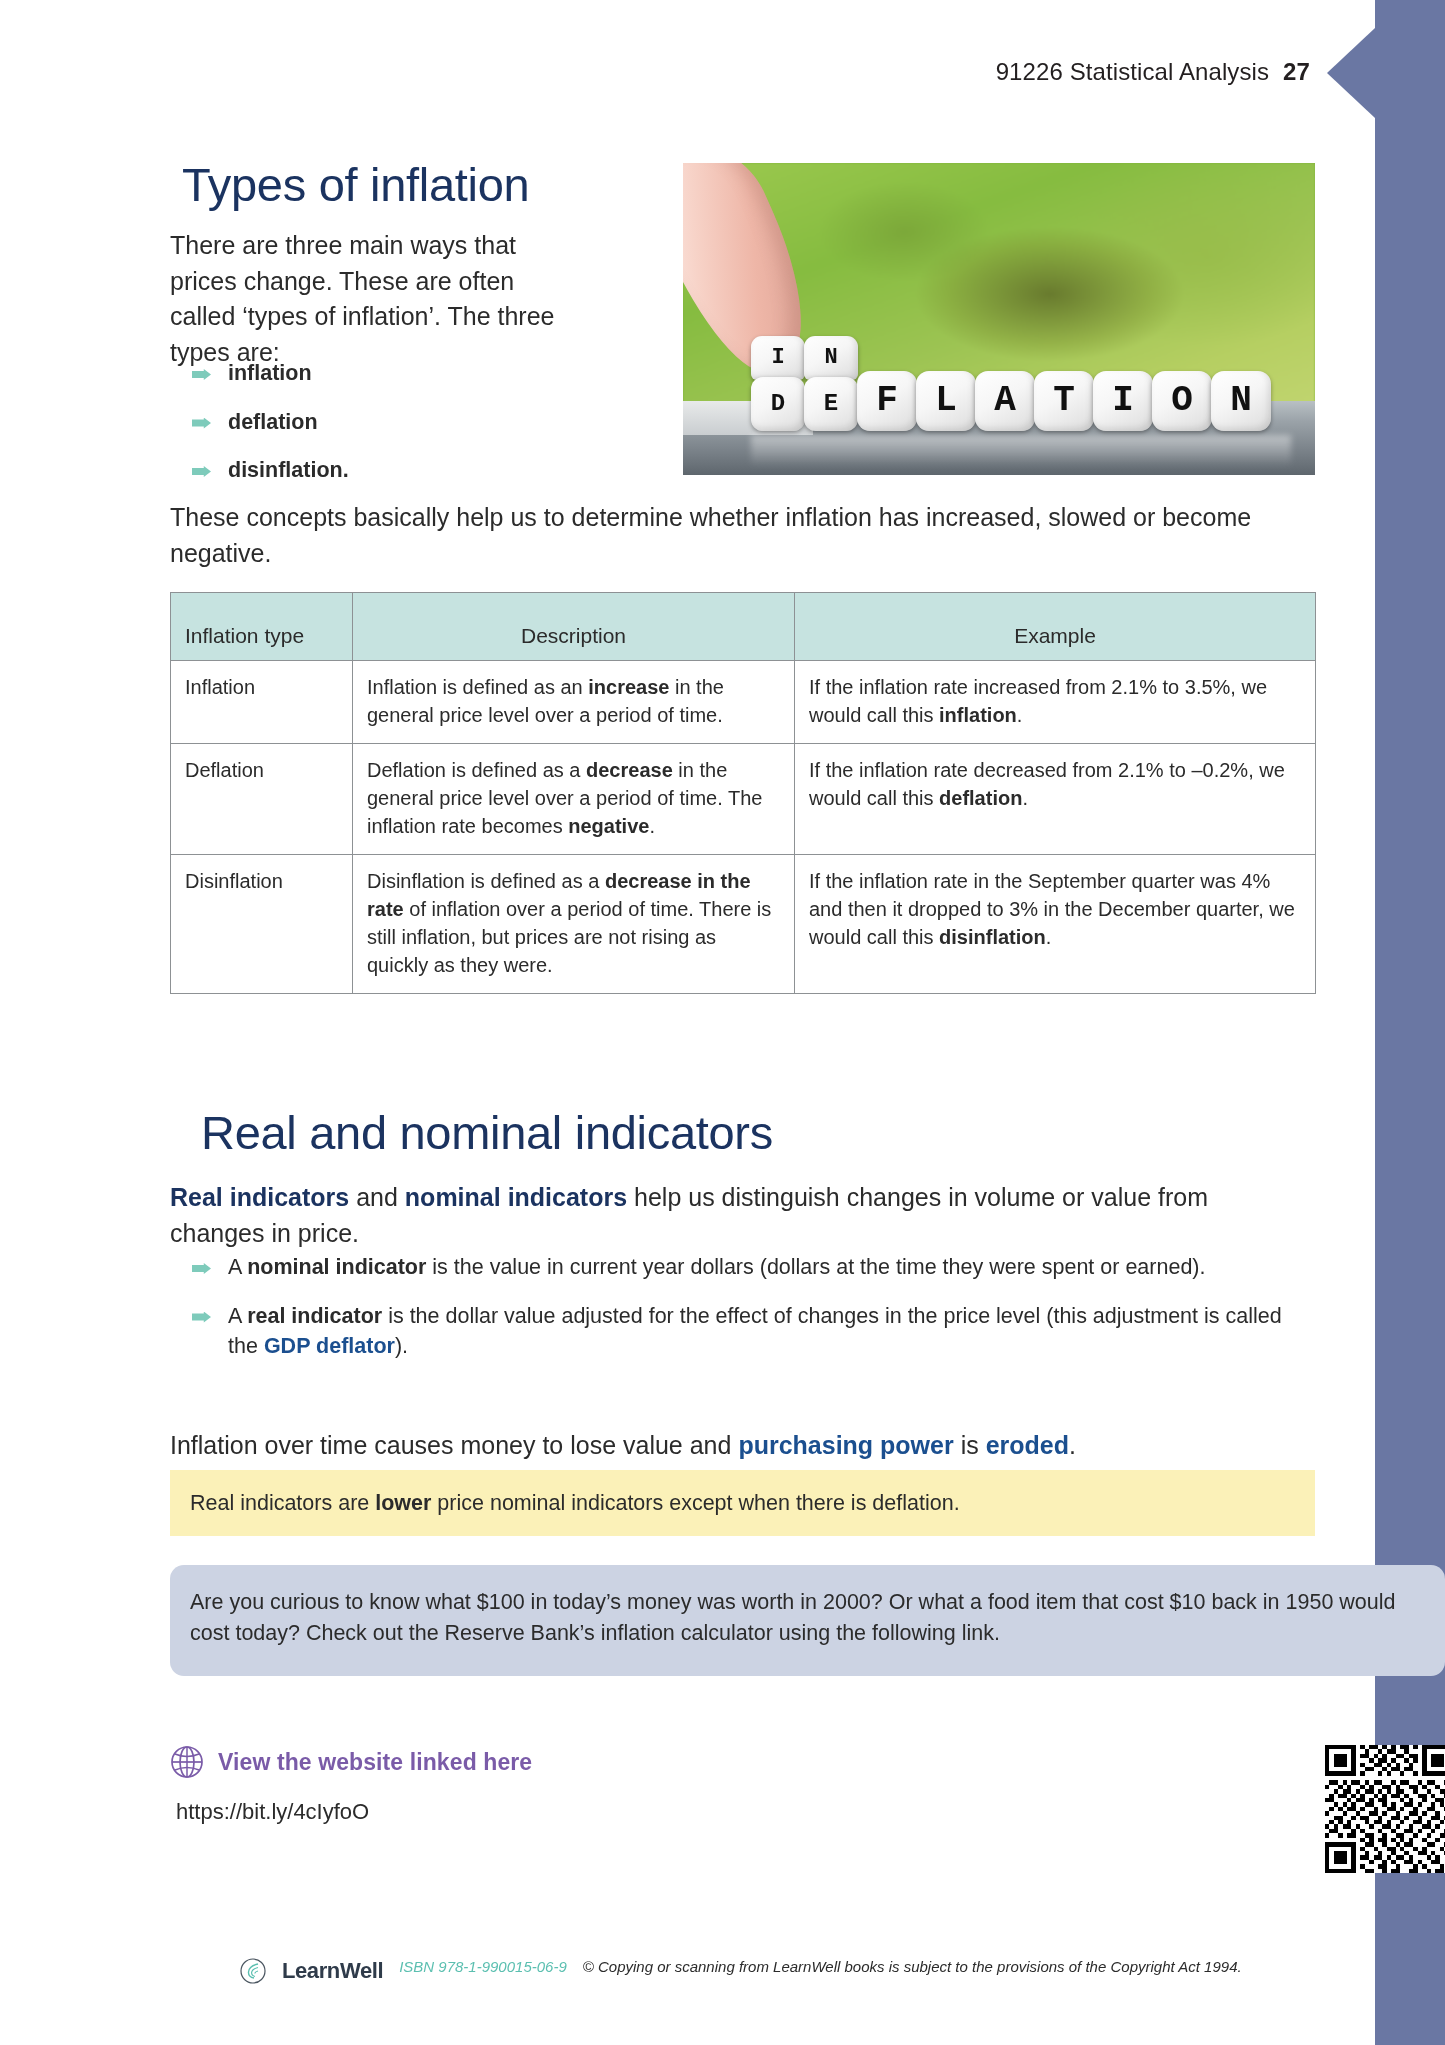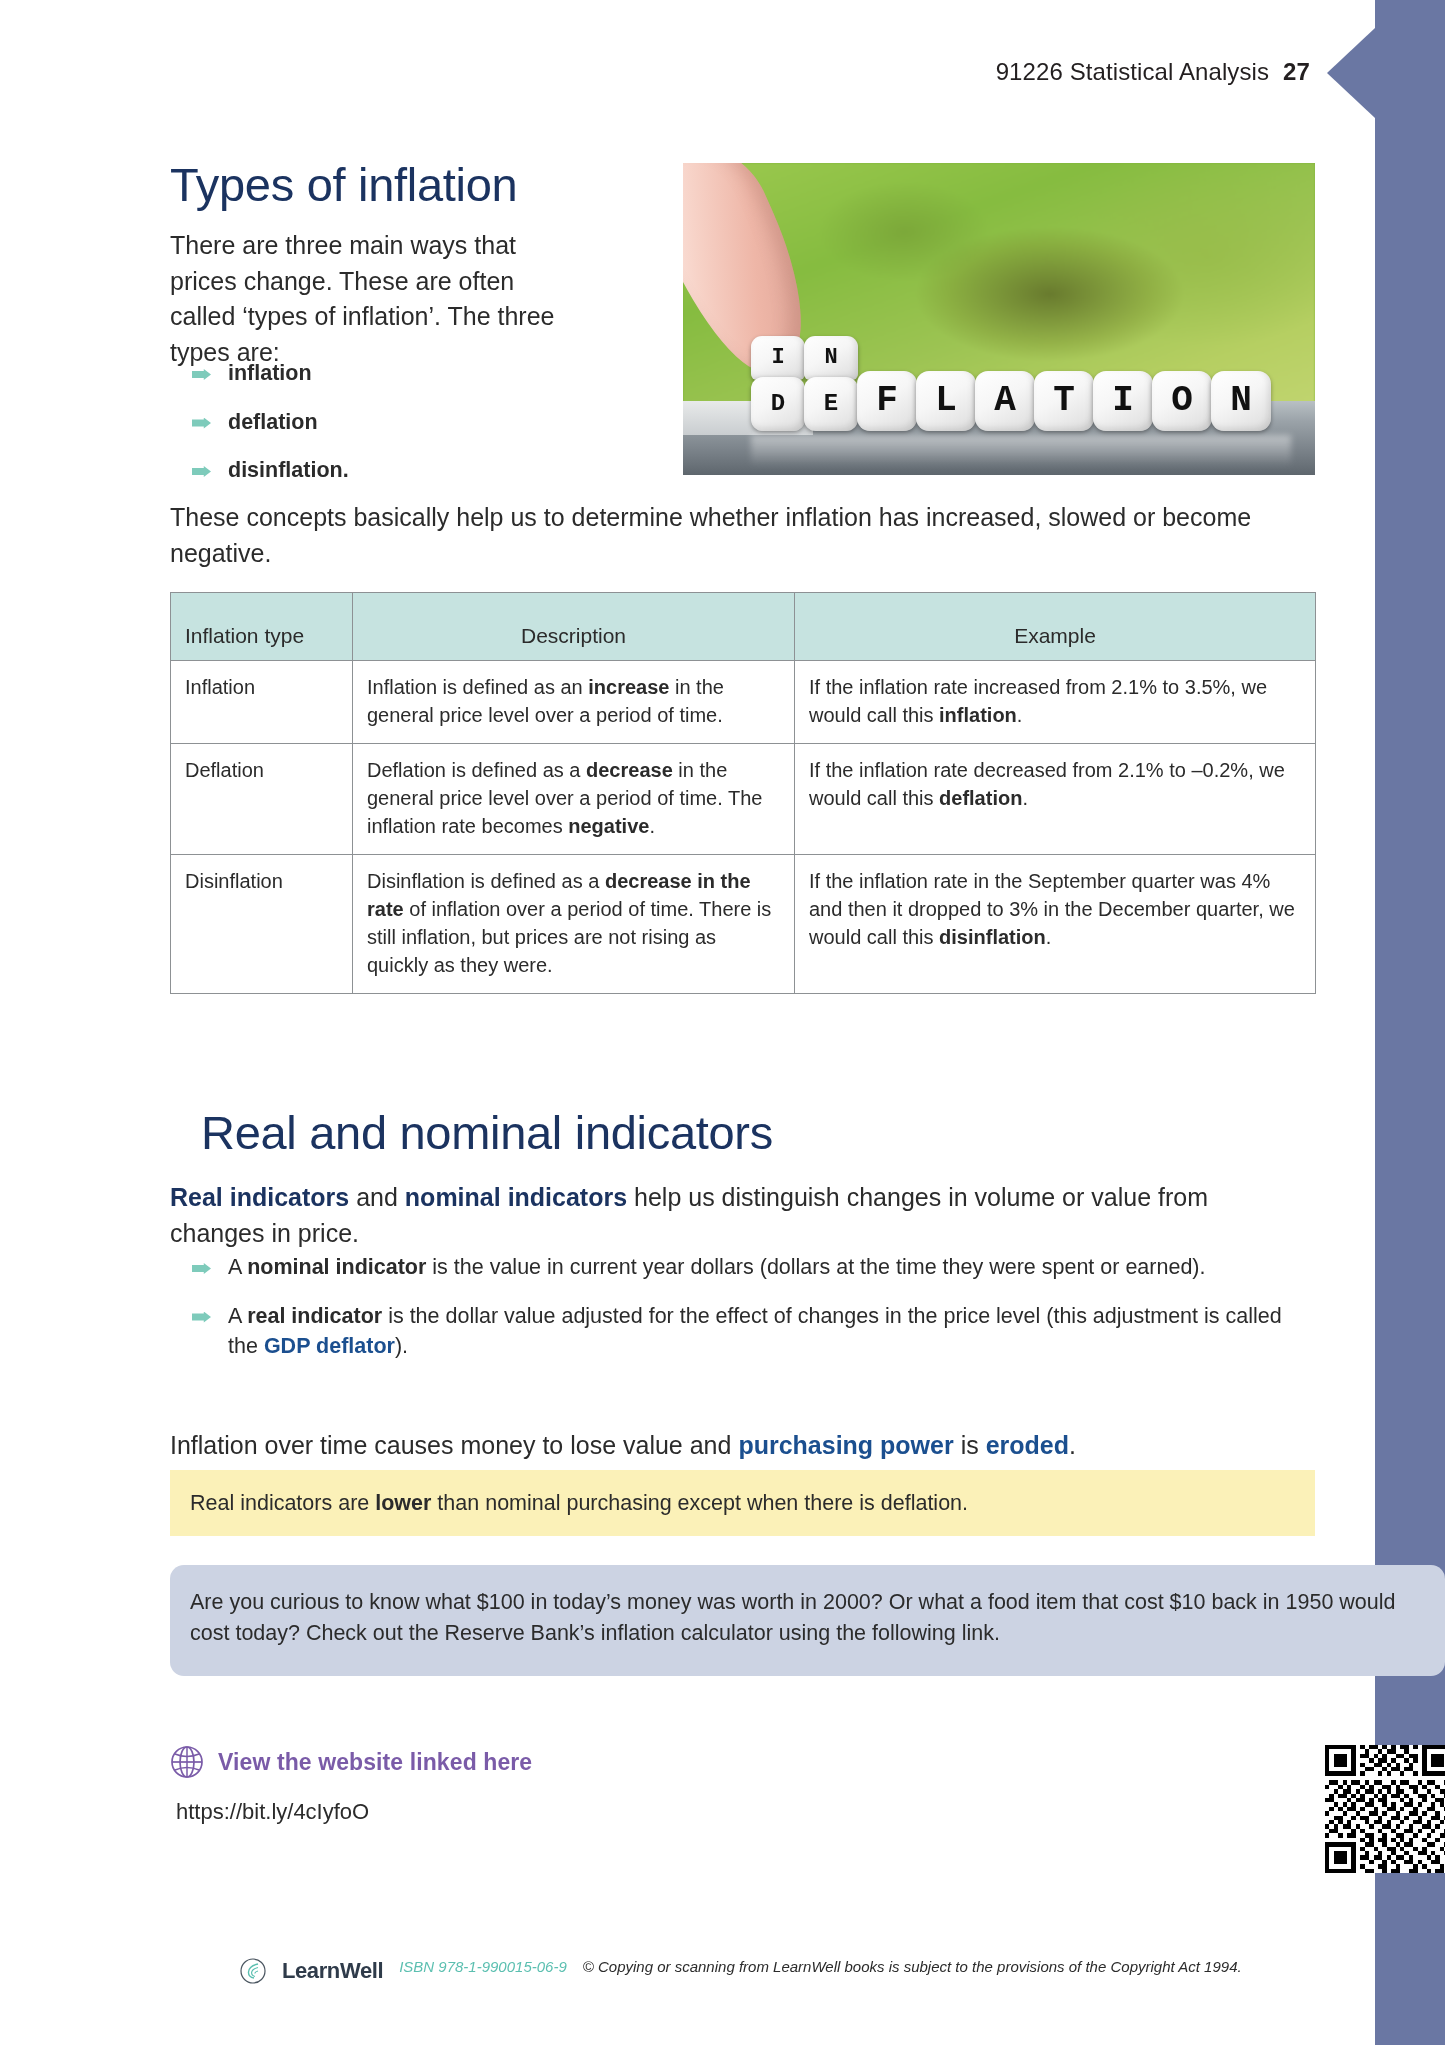--- a/index.html
+++ b/index.html
@@ -62,21 +62,21 @@
   }
 
   h1.section-title {
     font-size: 47px;
     font-weight: normal;
     color: #1b3360;
     letter-spacing: -0.3px;
     line-height: 1.05;
   }
 
-  .h1-types { position: absolute; top: 160px; left: 0; }
+  .h1-types { position: absolute; top: 160px; left: 12px; }
   .h1-real  { position: absolute; top: 1108px; left: 0; margin-left: 31px; }
 
   p.body-text {
     font-size: 25px;
     line-height: 1.42;
     color: #2b2b2b;
   }
 
   .intro-col {
     position: absolute;
@@ -427,21 +427,21 @@
     <li>
       <span class="bullet-arrow"></span><span>A </span><b>nominal indicator</b><span> is the value in current year dollars (dollars at the time they were spent or earned).</span>
     </li>
     <li>
       <span class="bullet-arrow"></span><span>A </span><b>real indicator</b><span> is the dollar value adjusted for the effect of changes in the price level (this adjustment is called the </span><b class="navy">GDP deflator</b><span>).</span>
     </li>
   </ul>
 
   <p class="body-text erosion-para"><span>Inflation over time causes money to lose value and </span><b class="navy">purchasing power</b><span> is </span><b class="navy">eroded</b><span>.</span></p>
 
-  <div class="highlight-box"><span>Real indicators are </span><b>lower</b><span> than nominal purchasing except when there is deflation.</span></div>
+  <div class="highlight-box"><span>Real indicators are </span><b>lower</b><span> price nominal indicators except when there is deflation.</span></div>
 
   <div class="info-box">Are you curious to know what $100 in today’s money was worth in 2000? Or what a food item that cost $10 back in 1950 would cost today? Check out the Reserve Bank’s inflation calculator using the following link.</div>
 
   <div class="link-block">
     <div class="link-row">
       <svg class="globe-icon" viewBox="0 0 34 34">
         <circle cx="17" cy="17" r="15" fill="none" stroke="#7a5ba8" stroke-width="1.7"></circle>
         <ellipse cx="17" cy="17" rx="7" ry="15" fill="none" stroke="#7a5ba8" stroke-width="1.7"></ellipse>
         <line x1="2" y1="17" x2="32" y2="17" stroke="#7a5ba8" stroke-width="1.7"></line>
         <path d="M5 9 Q17 14 29 9" fill="none" stroke="#7a5ba8" stroke-width="1.5"></path>

